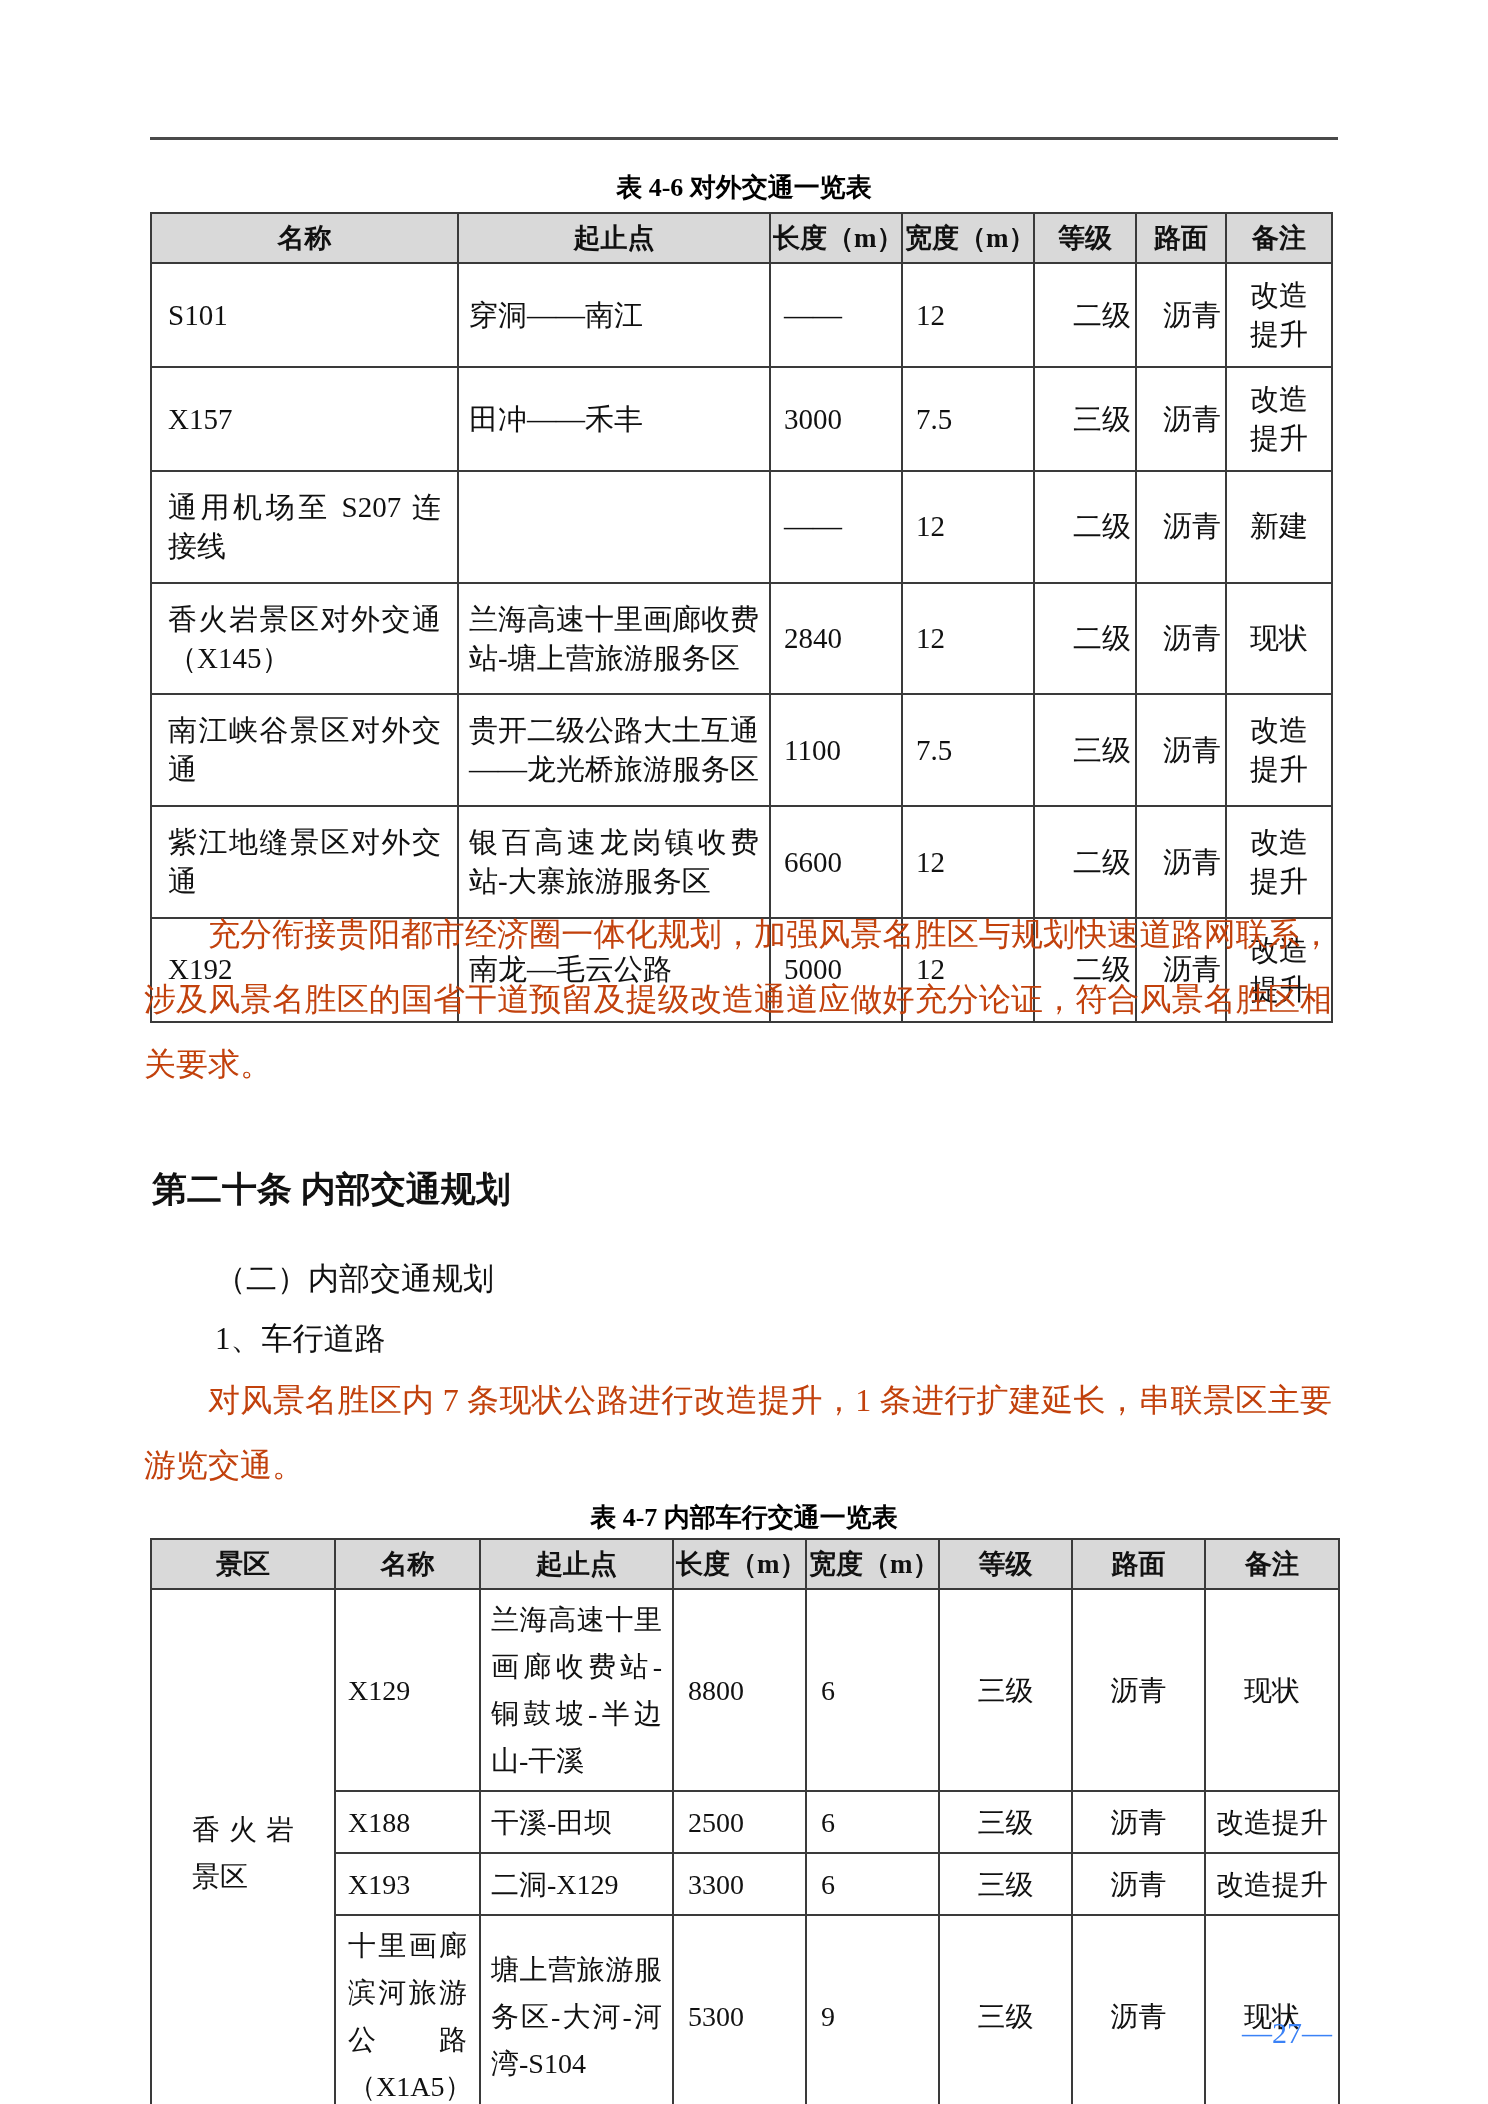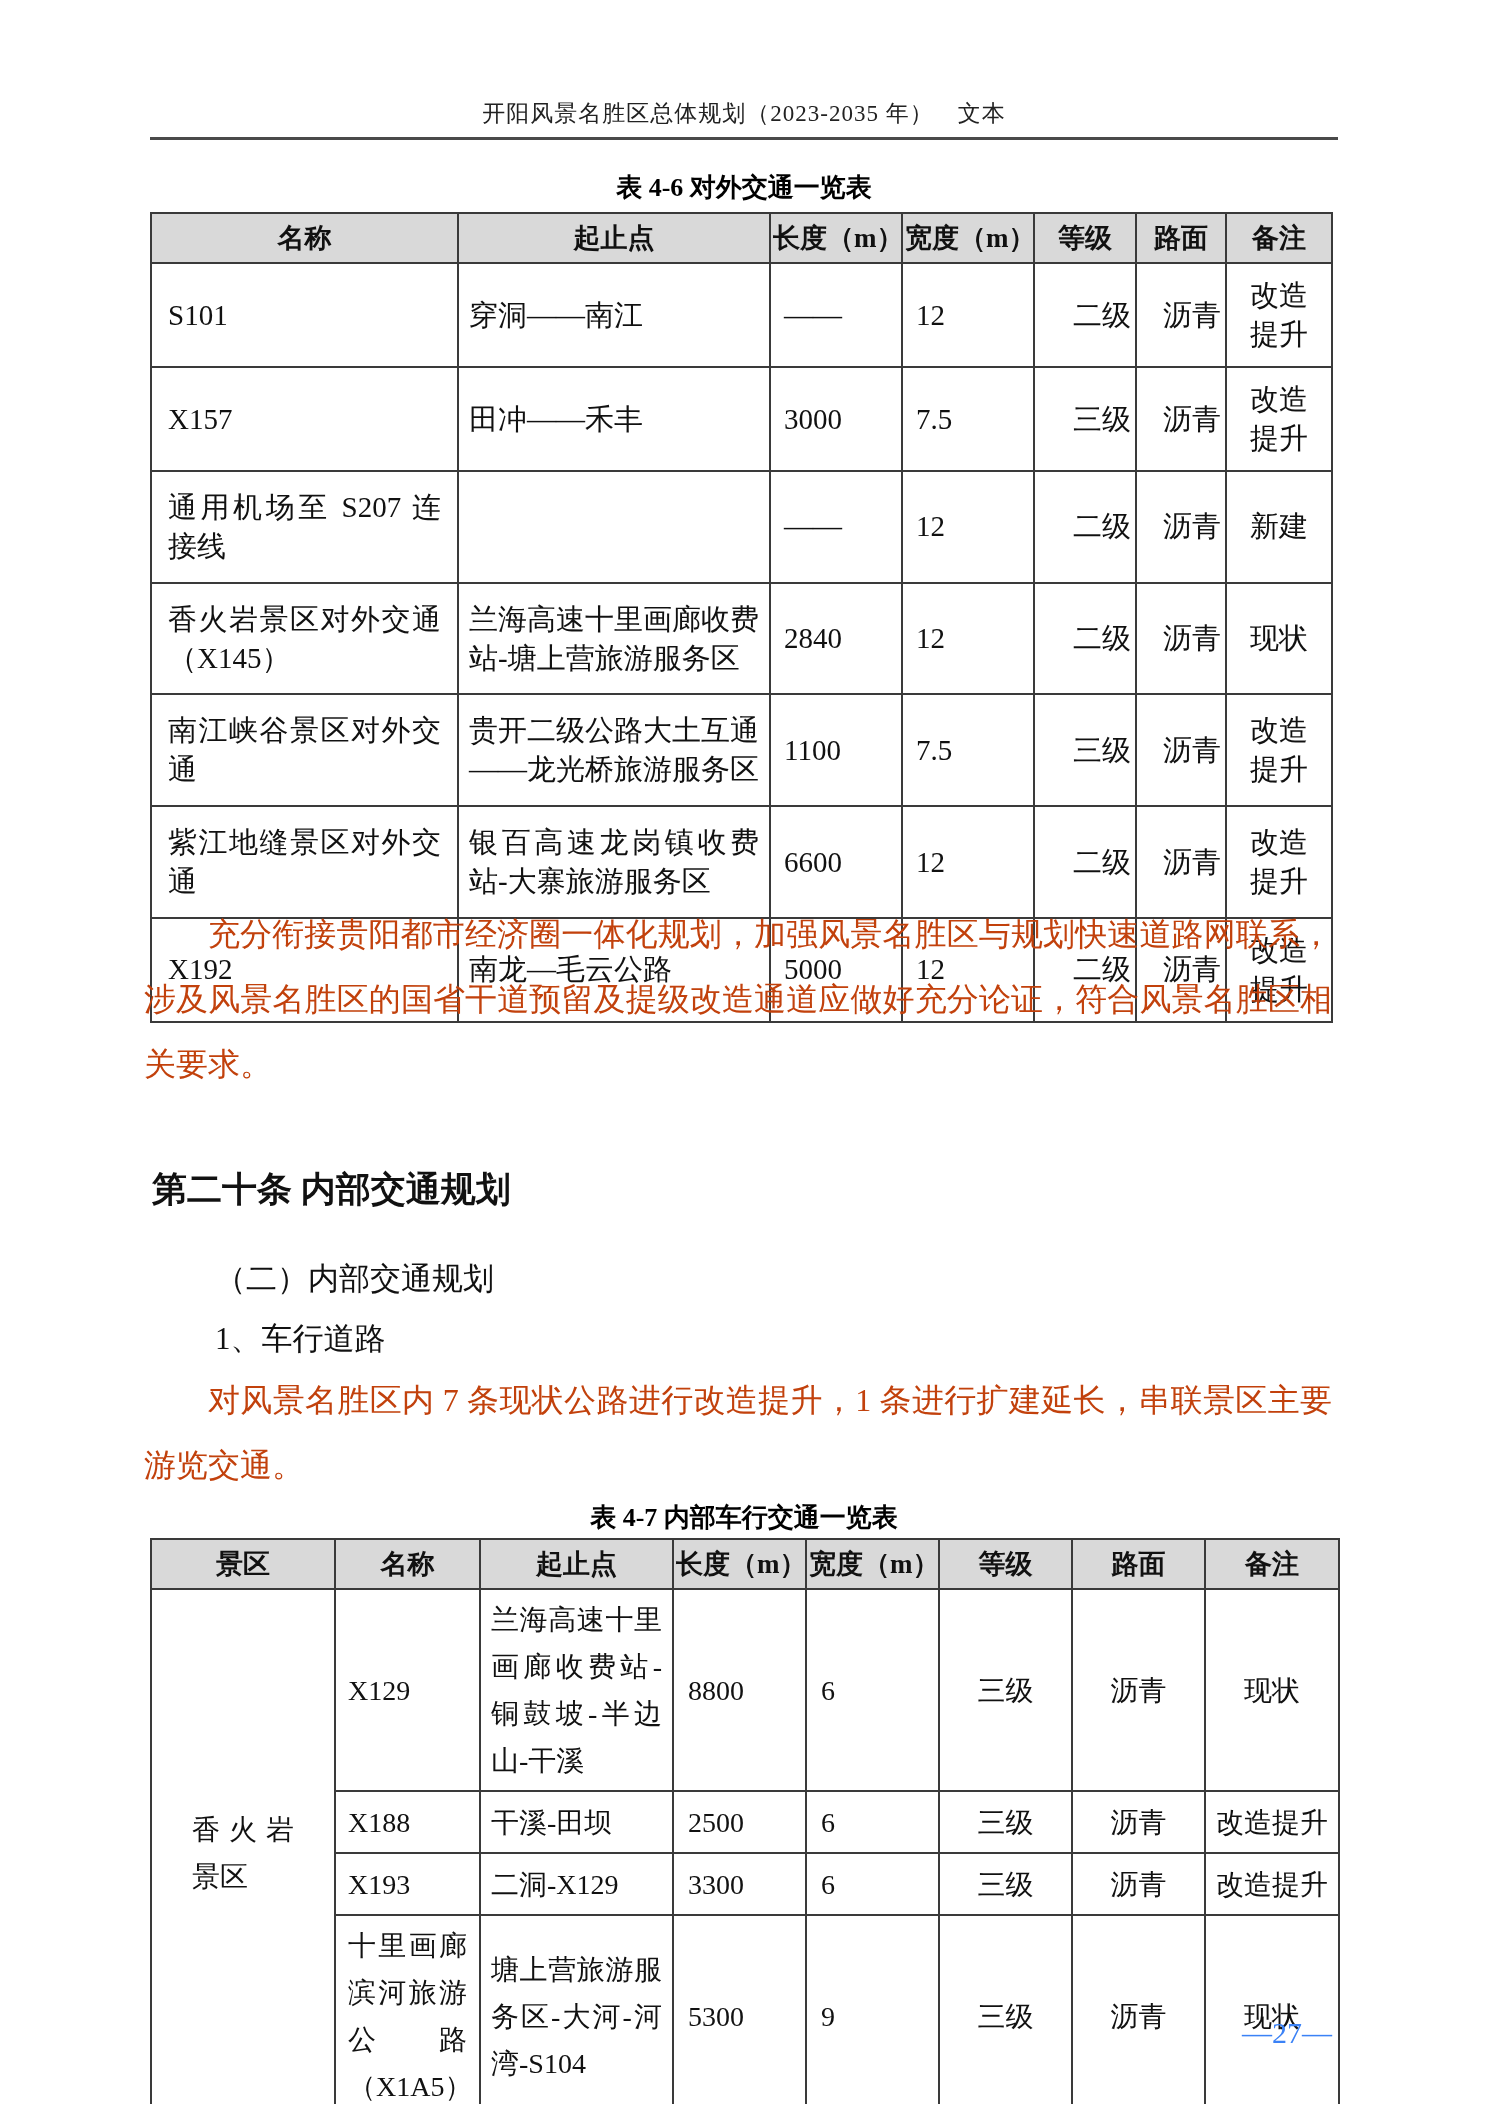--- a/index.html
+++ b/index.html
@@ -68,21 +68,20 @@
   .footer {
     position:absolute; top:2016px; left:1242px;
     font-size:30px; color:#3b82f6;
   }
 </style>
 </head>
 <body>
 
 <div class="page">
 
-  <div class="doc-header">开阳风景名胜区总体规划（2023-2035 年）　文本</div>
   <div class="header-rule"></div>
 
   <div class="tbl-title t46-title">表 4-6 对外交通一览表</div>
   <table class="t46">
     <colgroup>
       <col style="width:307px">
         <col style="width:312px">
         <col style="width:132px">
       <col style="width:132px">
         <col style="width:102px">

